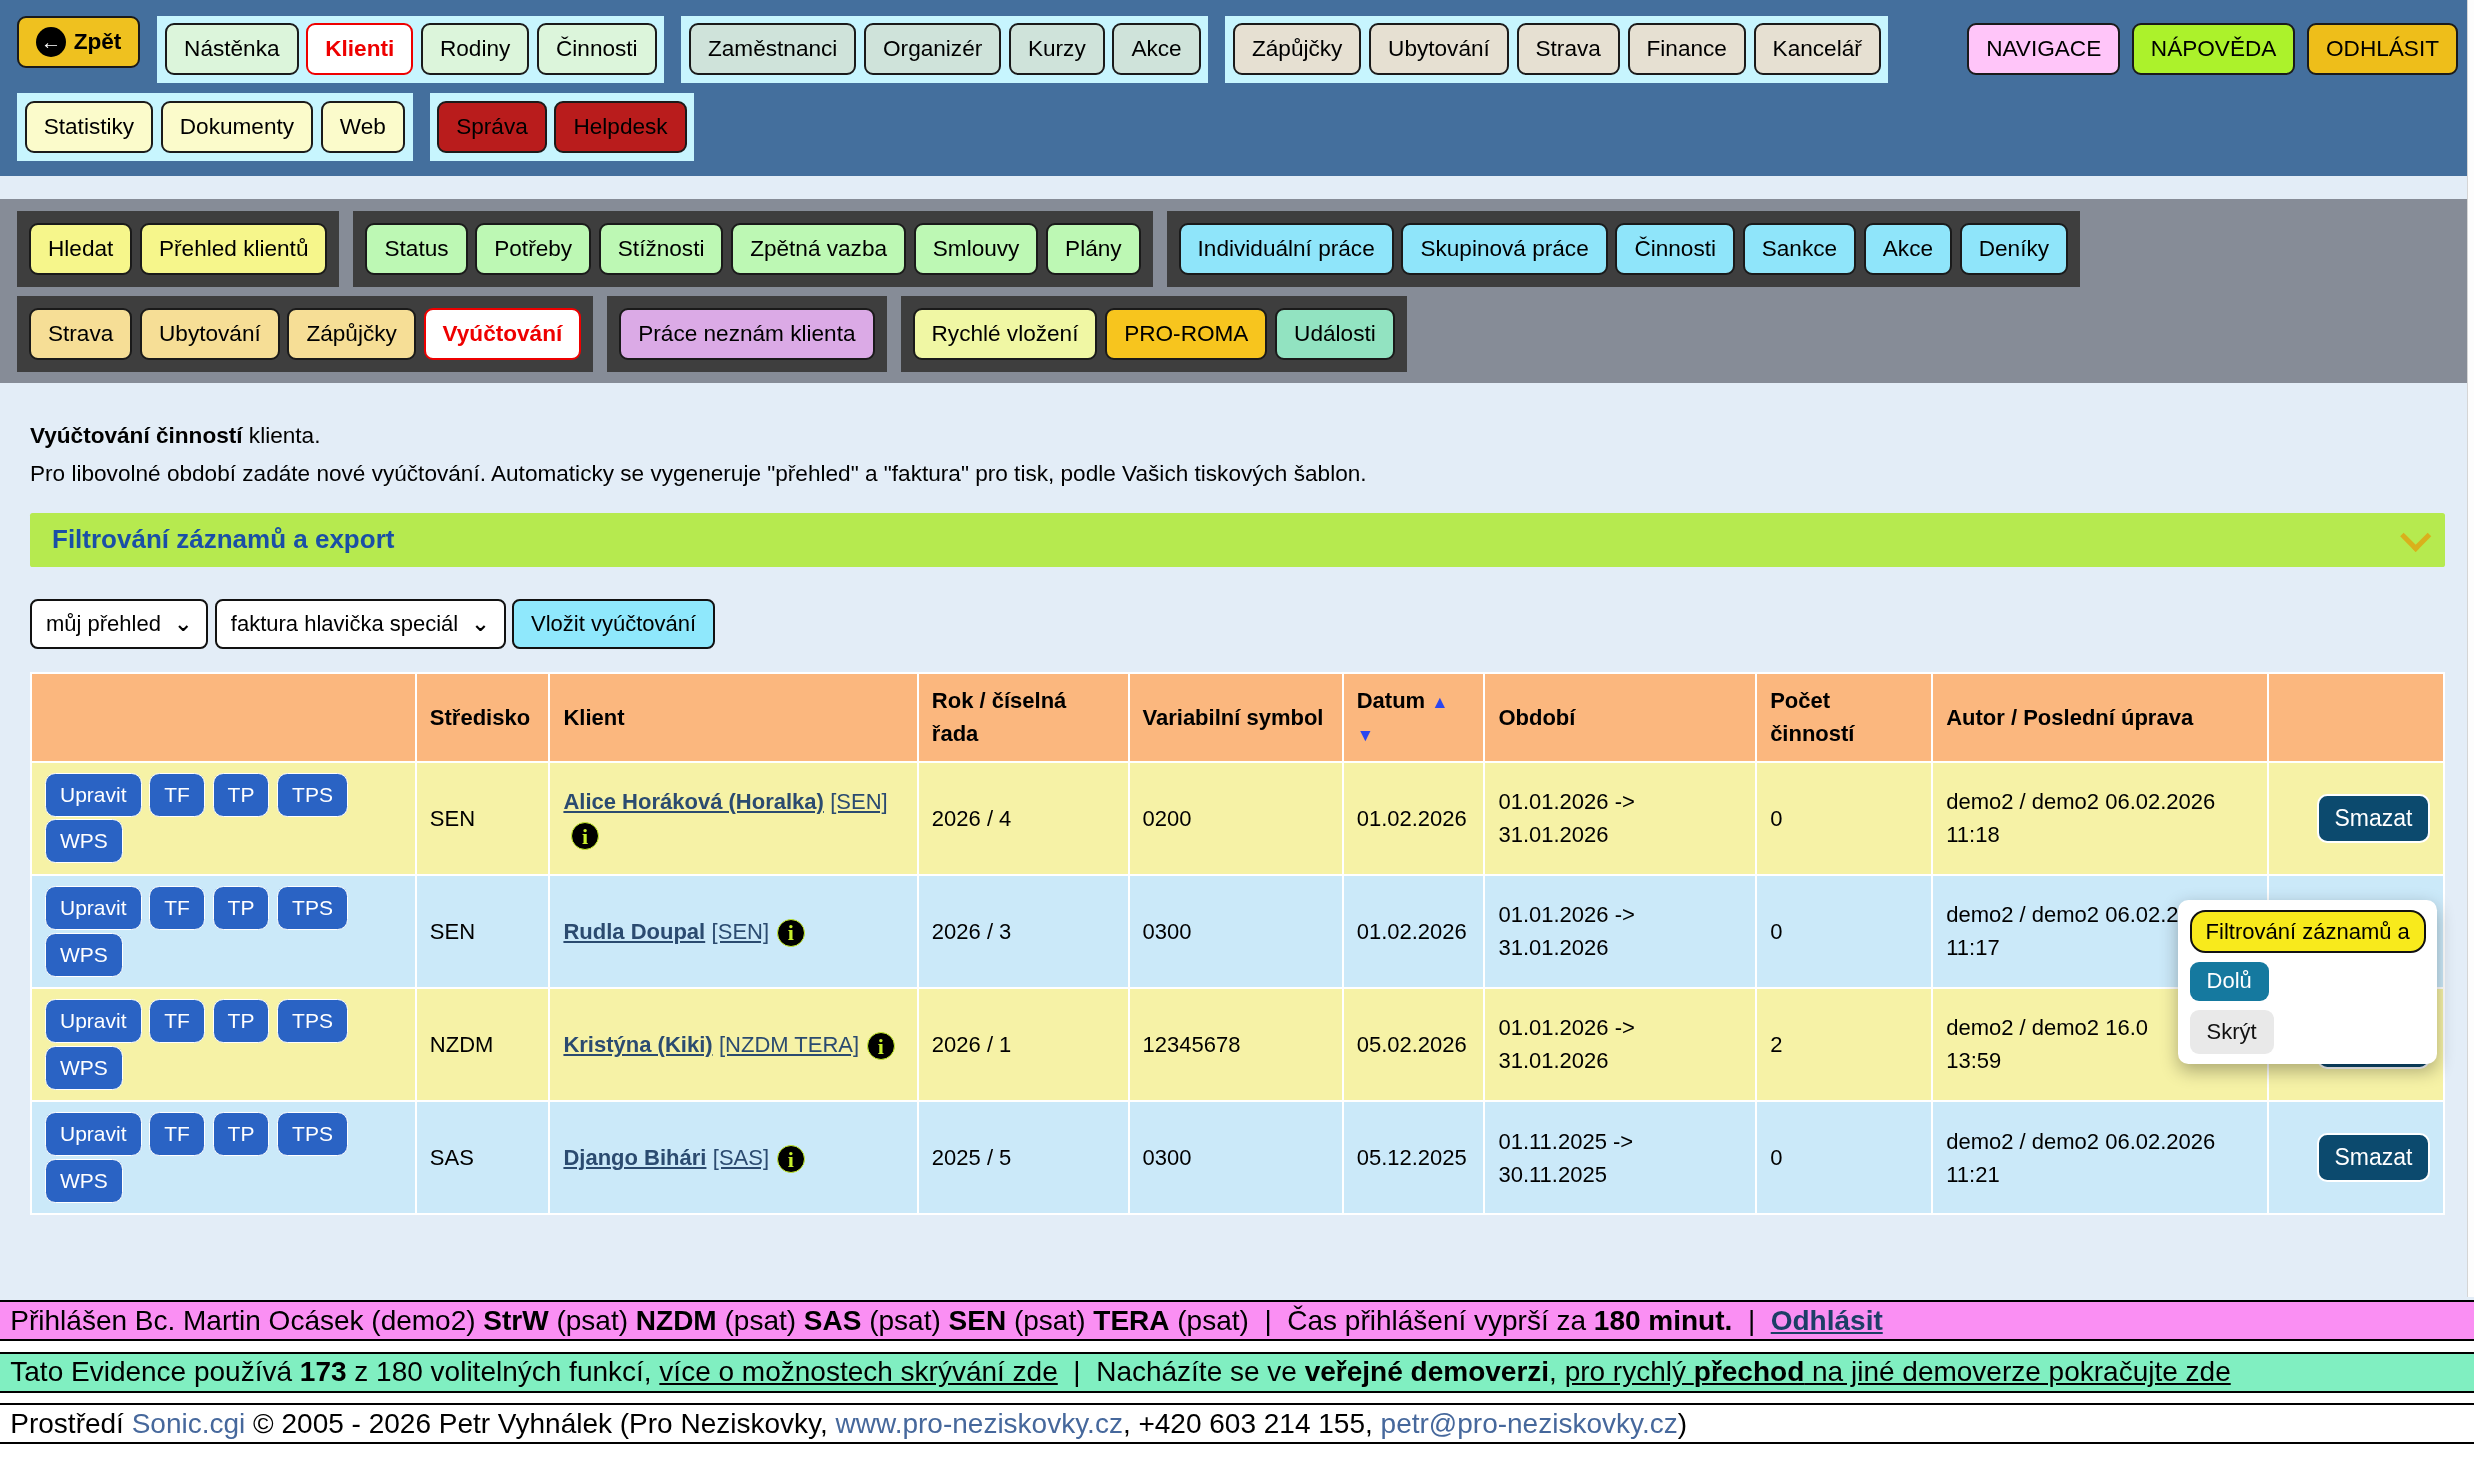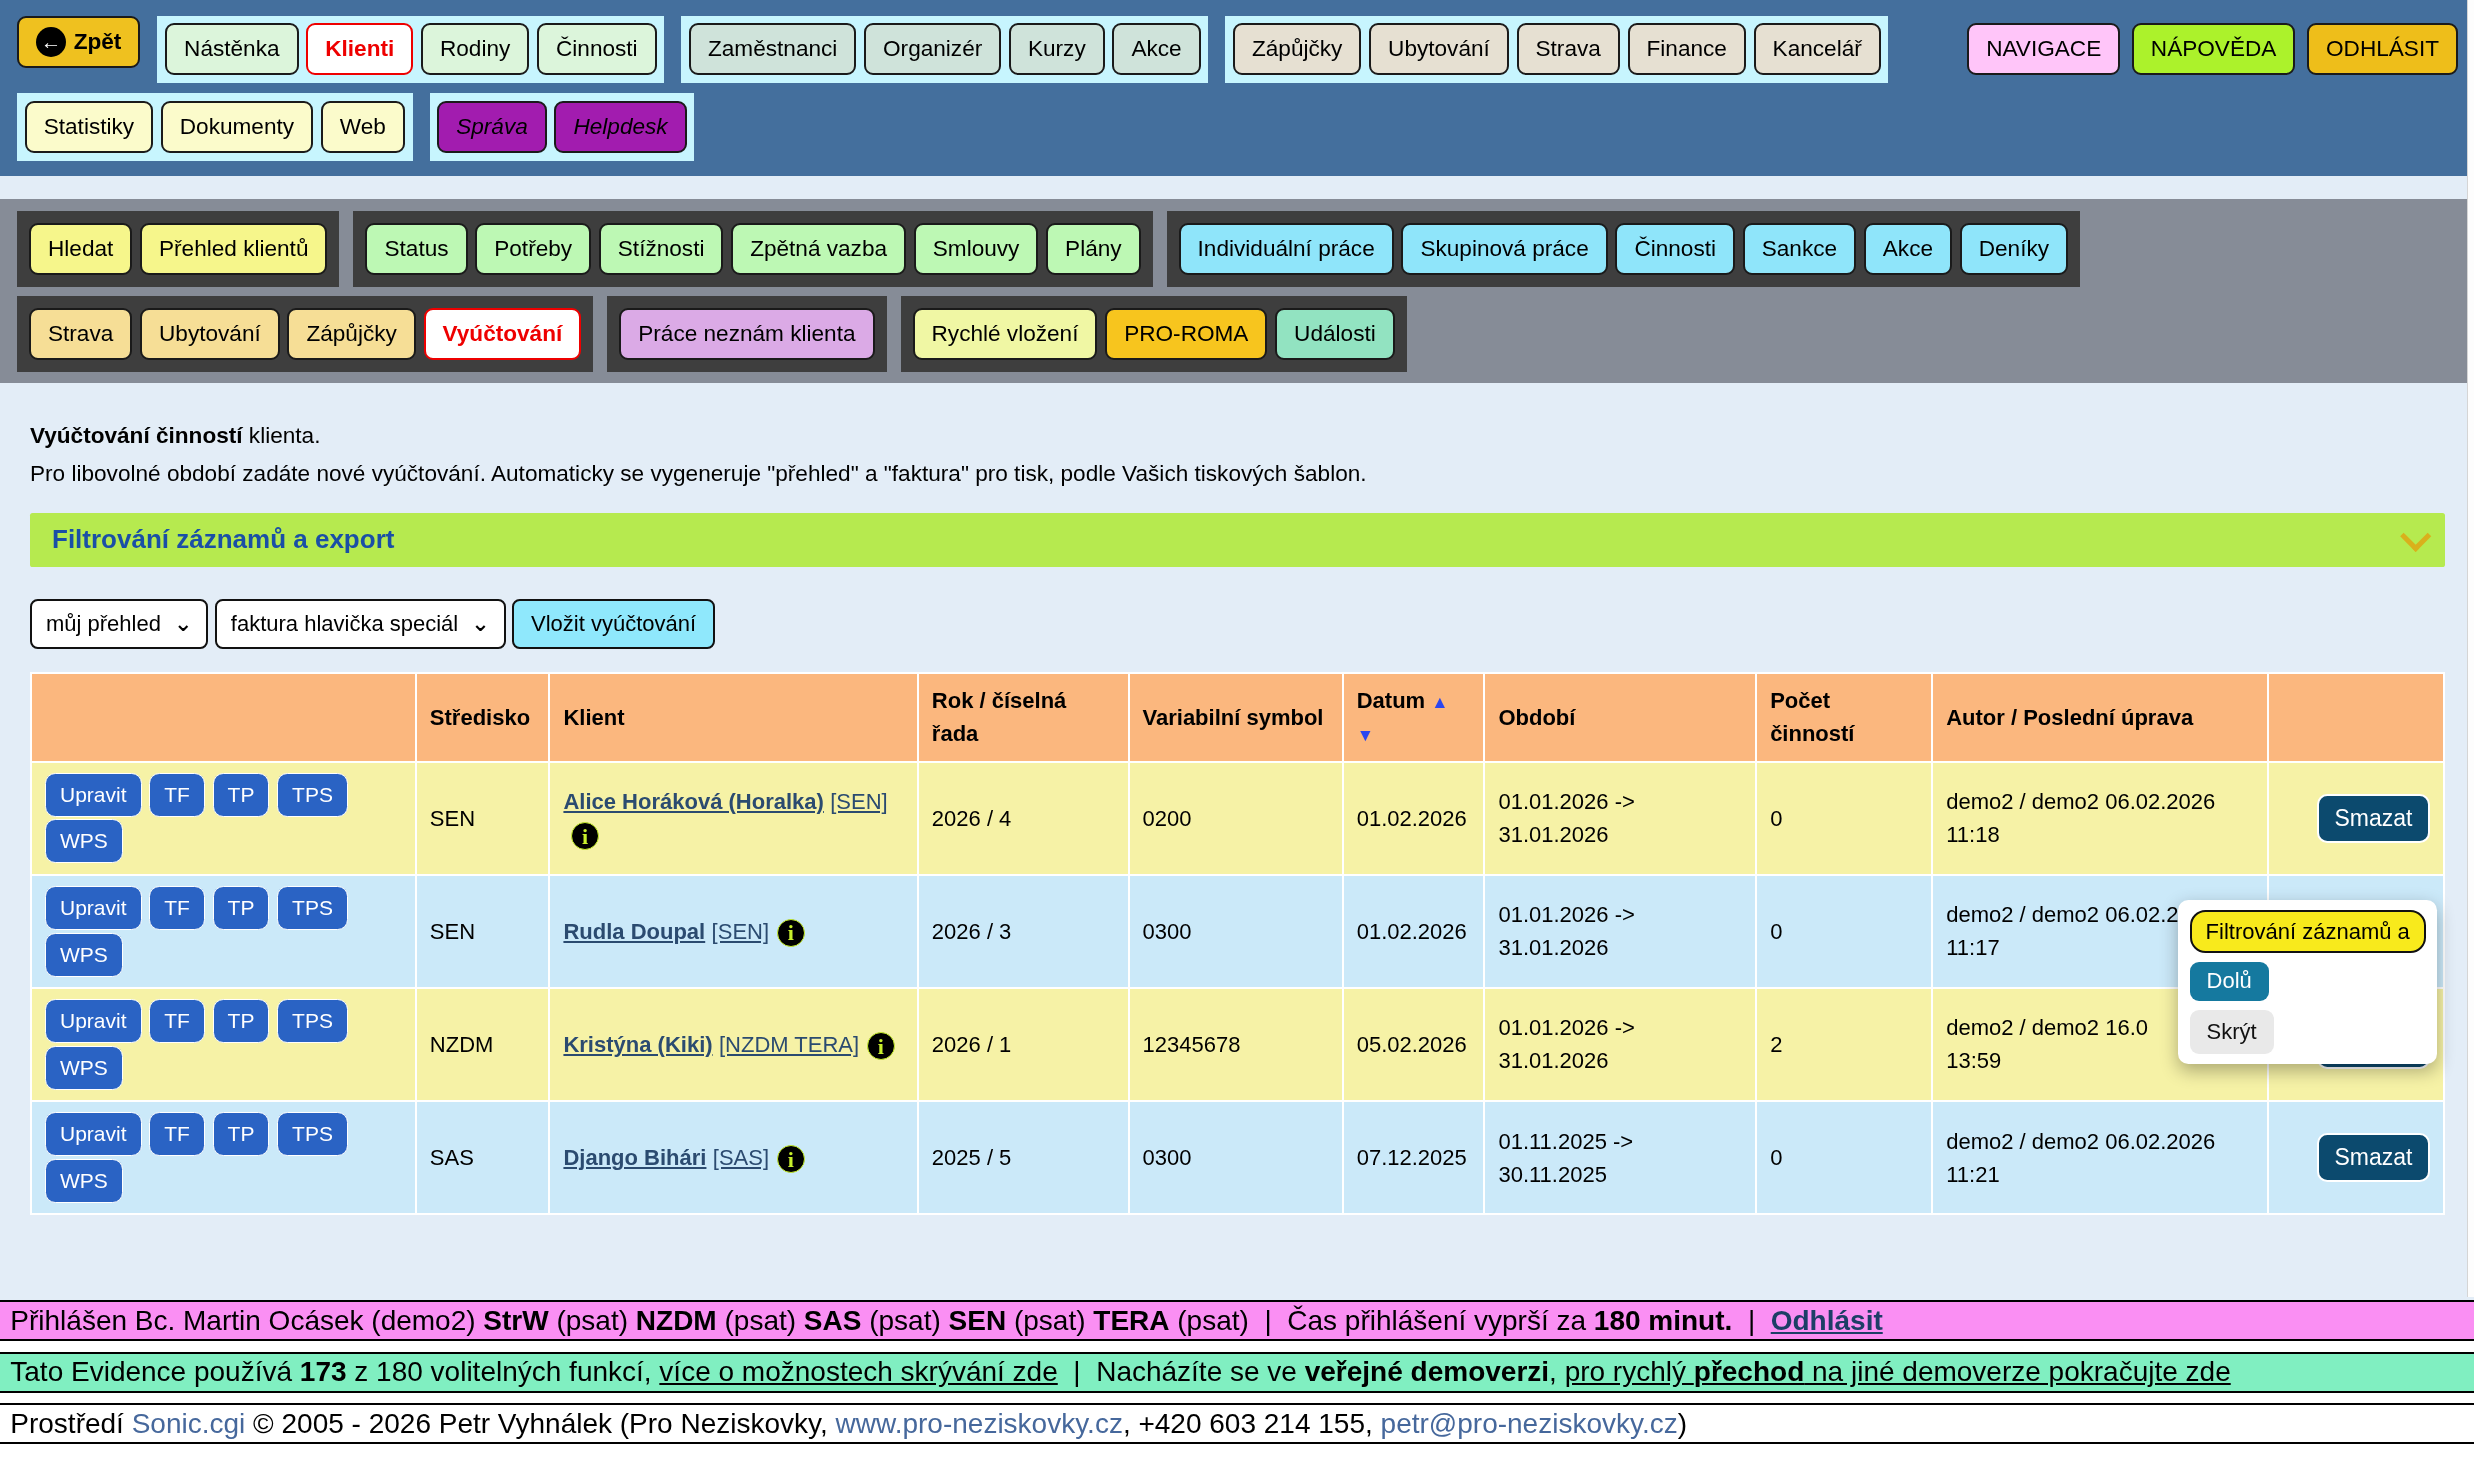--- a/index.html
+++ b/index.html
@@ -30,21 +30,21 @@
   .nb.active { background: #FFFFFF; border-color: #EE0000; color: #EE0000; font-weight: bold; }
   
   .c-green  { background: #DCF5DB; }
   .c-teal   { background: #CFE3DA; }
   .c-beige  { background: #E6E0D2; }
   .c-gold   { background: #EFC11F; font-weight: bold; }
   .c-pink   { background: #FFC5F9; }
   .c-lime   { background: #ACF22B; }
   .c-amber  { background: #EEBE1A; }
   .c-payellow { background: #FBFBCB; }
-  .c-rose   { background: #a21caf; font-style: italic; }
+  .c-rose   { background: #b91c1c; }
   .c-yellow { background: #F6F68B; }
   .c-lgreen { background: #BDF8B4; }
   .c-sky    { background: #8FE5FA; }
   .c-wheat  { background: #F6DE96; }
   .c-plum   { background: #DBAAE6; }
   .c-pgreen { background: #F0F7A4; }
   .c-gold2  { background: #F7C51E; }
   .c-mint   { background: #92E3C1; }
   
   .topband { background: #446F9D; padding: 15.5px 17px; flex: none; }
@@ -398,21 +398,21 @@
         <div class="btnrow">
               <button class="act">WPS</button>
             </div>
       </td>
       <td>SAS</td>
       <td>
         <a class="klink"><span>Django Bihári</span><span class="tag">[SAS]</span></a><span class="info">i</span>
       </td>
       <td>2025 / 5</td>
       <td>0300</td>
-      <td>07.12.2025</td>
+      <td>05.12.2025</td>
       <td class="twoline">
             <span>01.11.2025 -&gt;</span>
             <span>30.11.2025</span>
           </td>
       <td>0</td>
       <td class="twoline">
             <span>demo2 / demo2 06.02.2026</span>
             <span>11:21</span>
           </td>
       <td style="text-align:center"><button class="del">Smazat</button></td>

